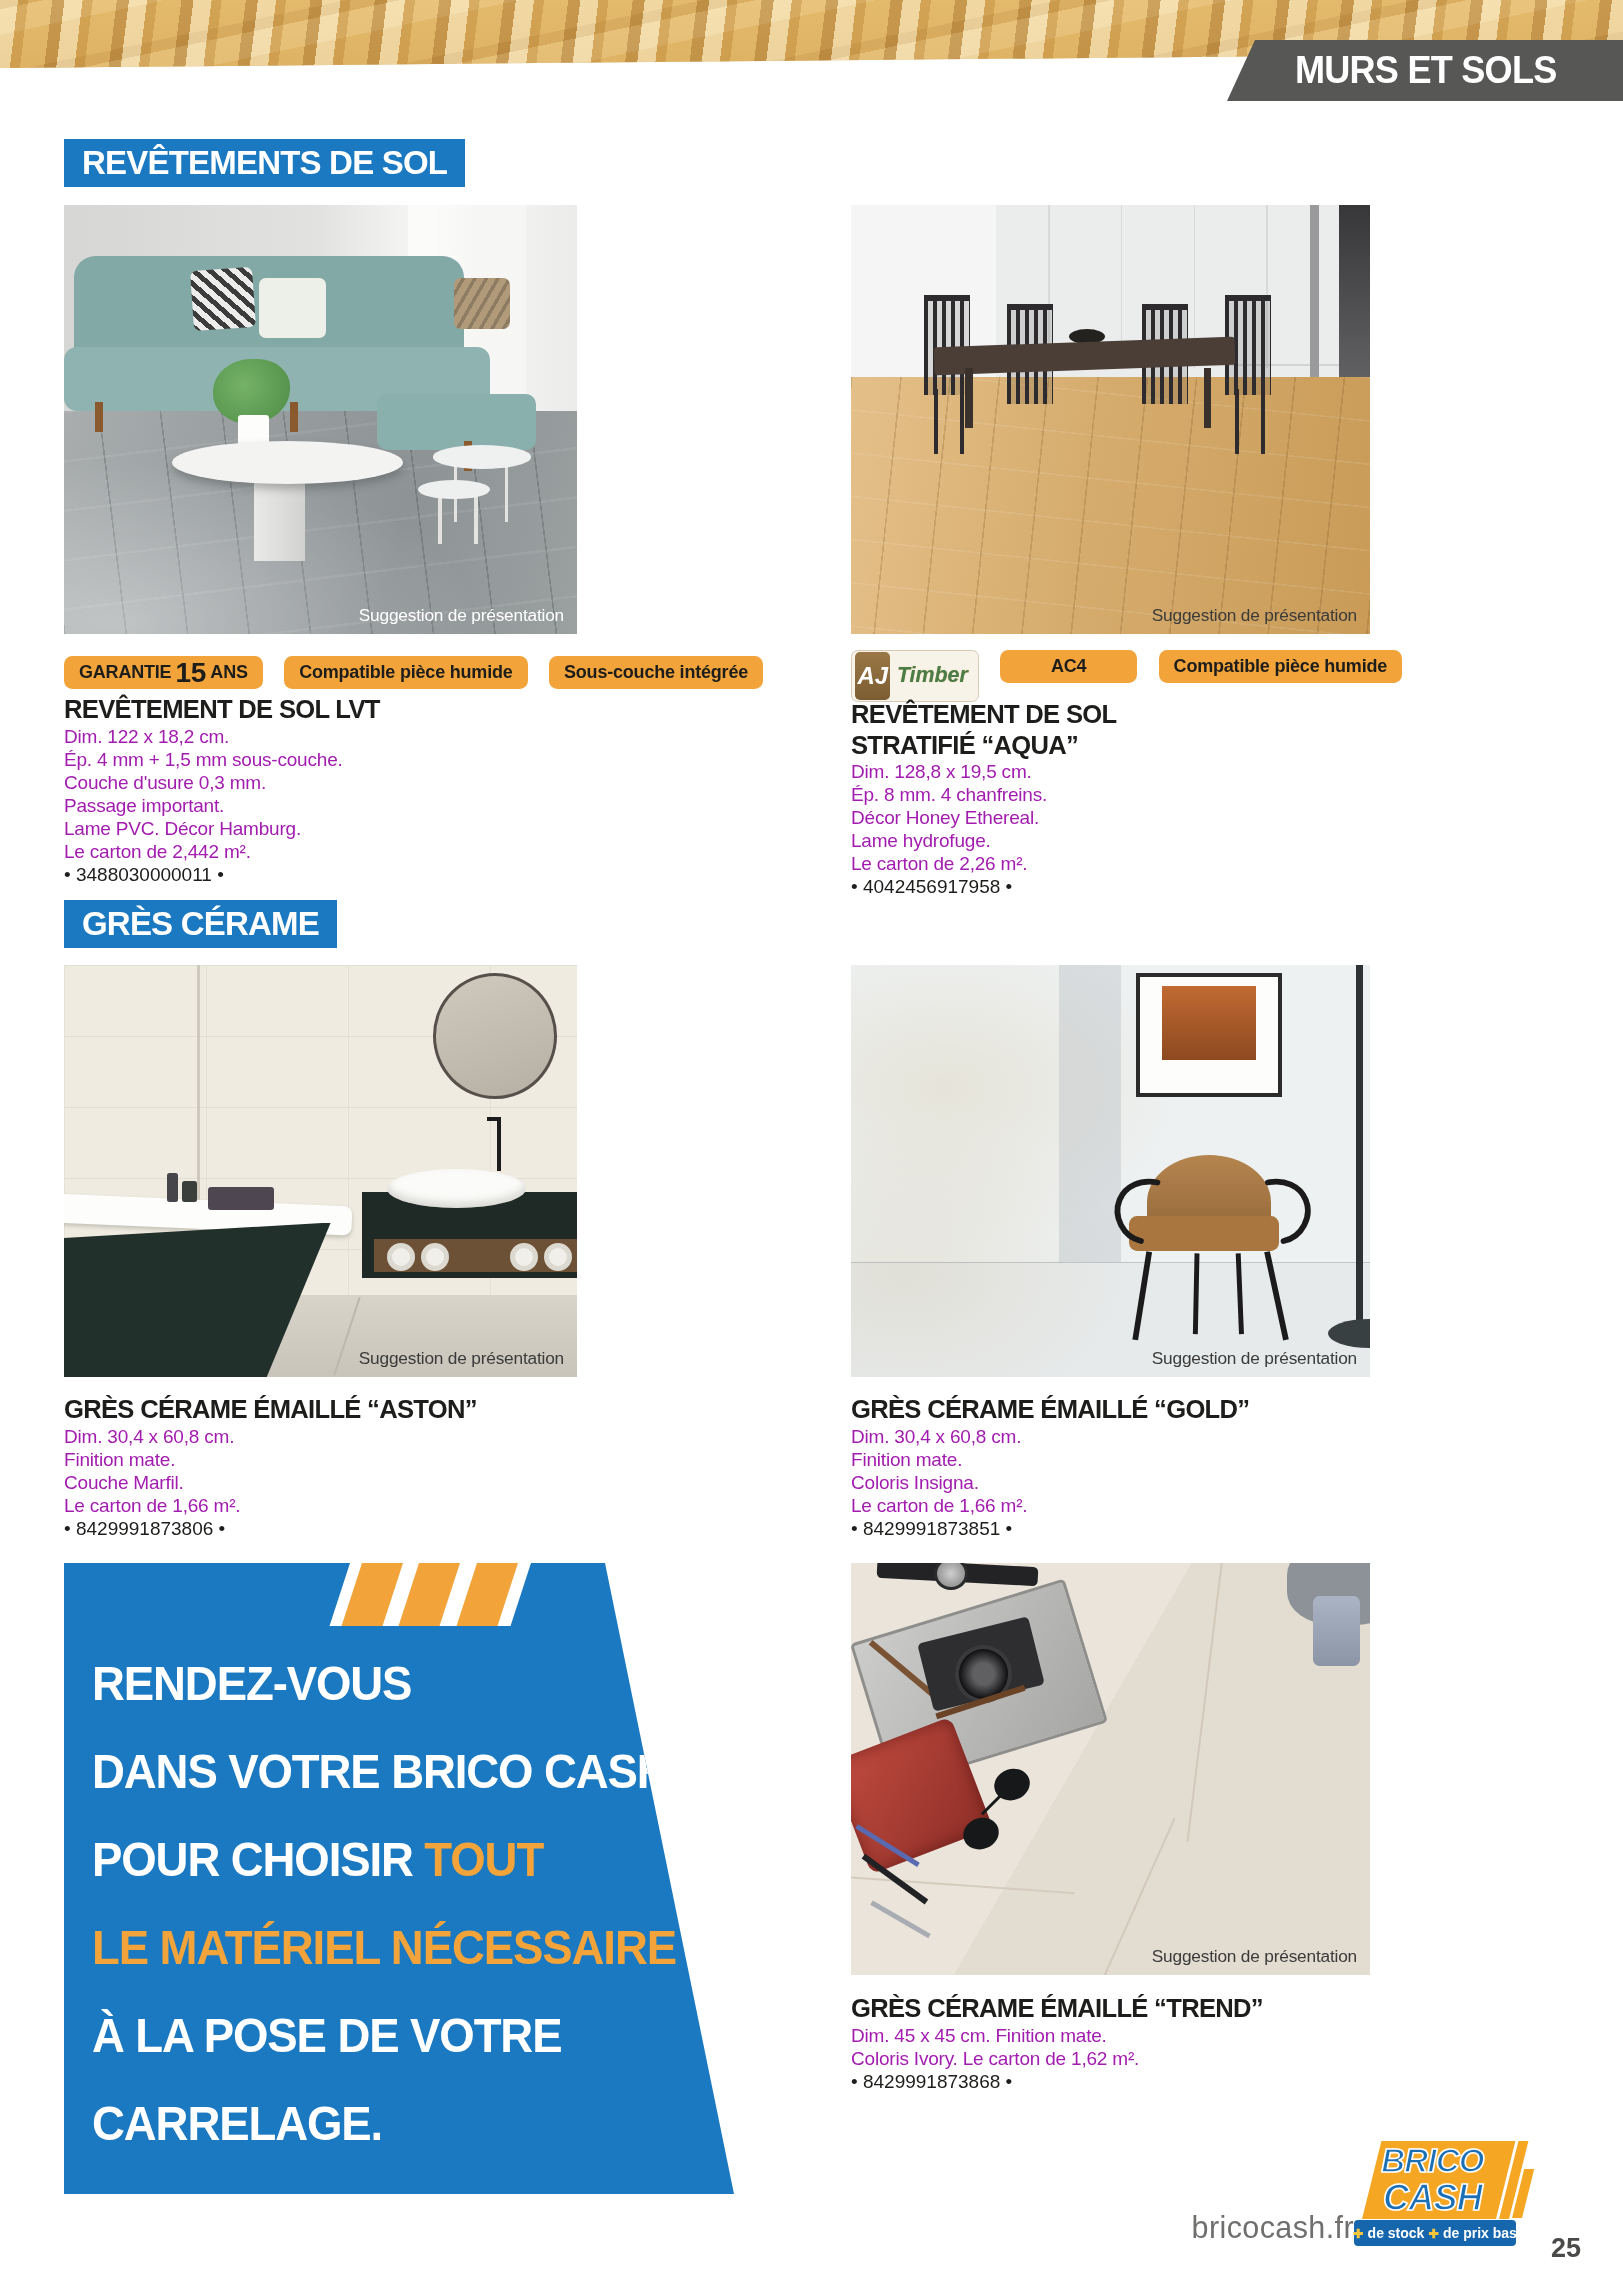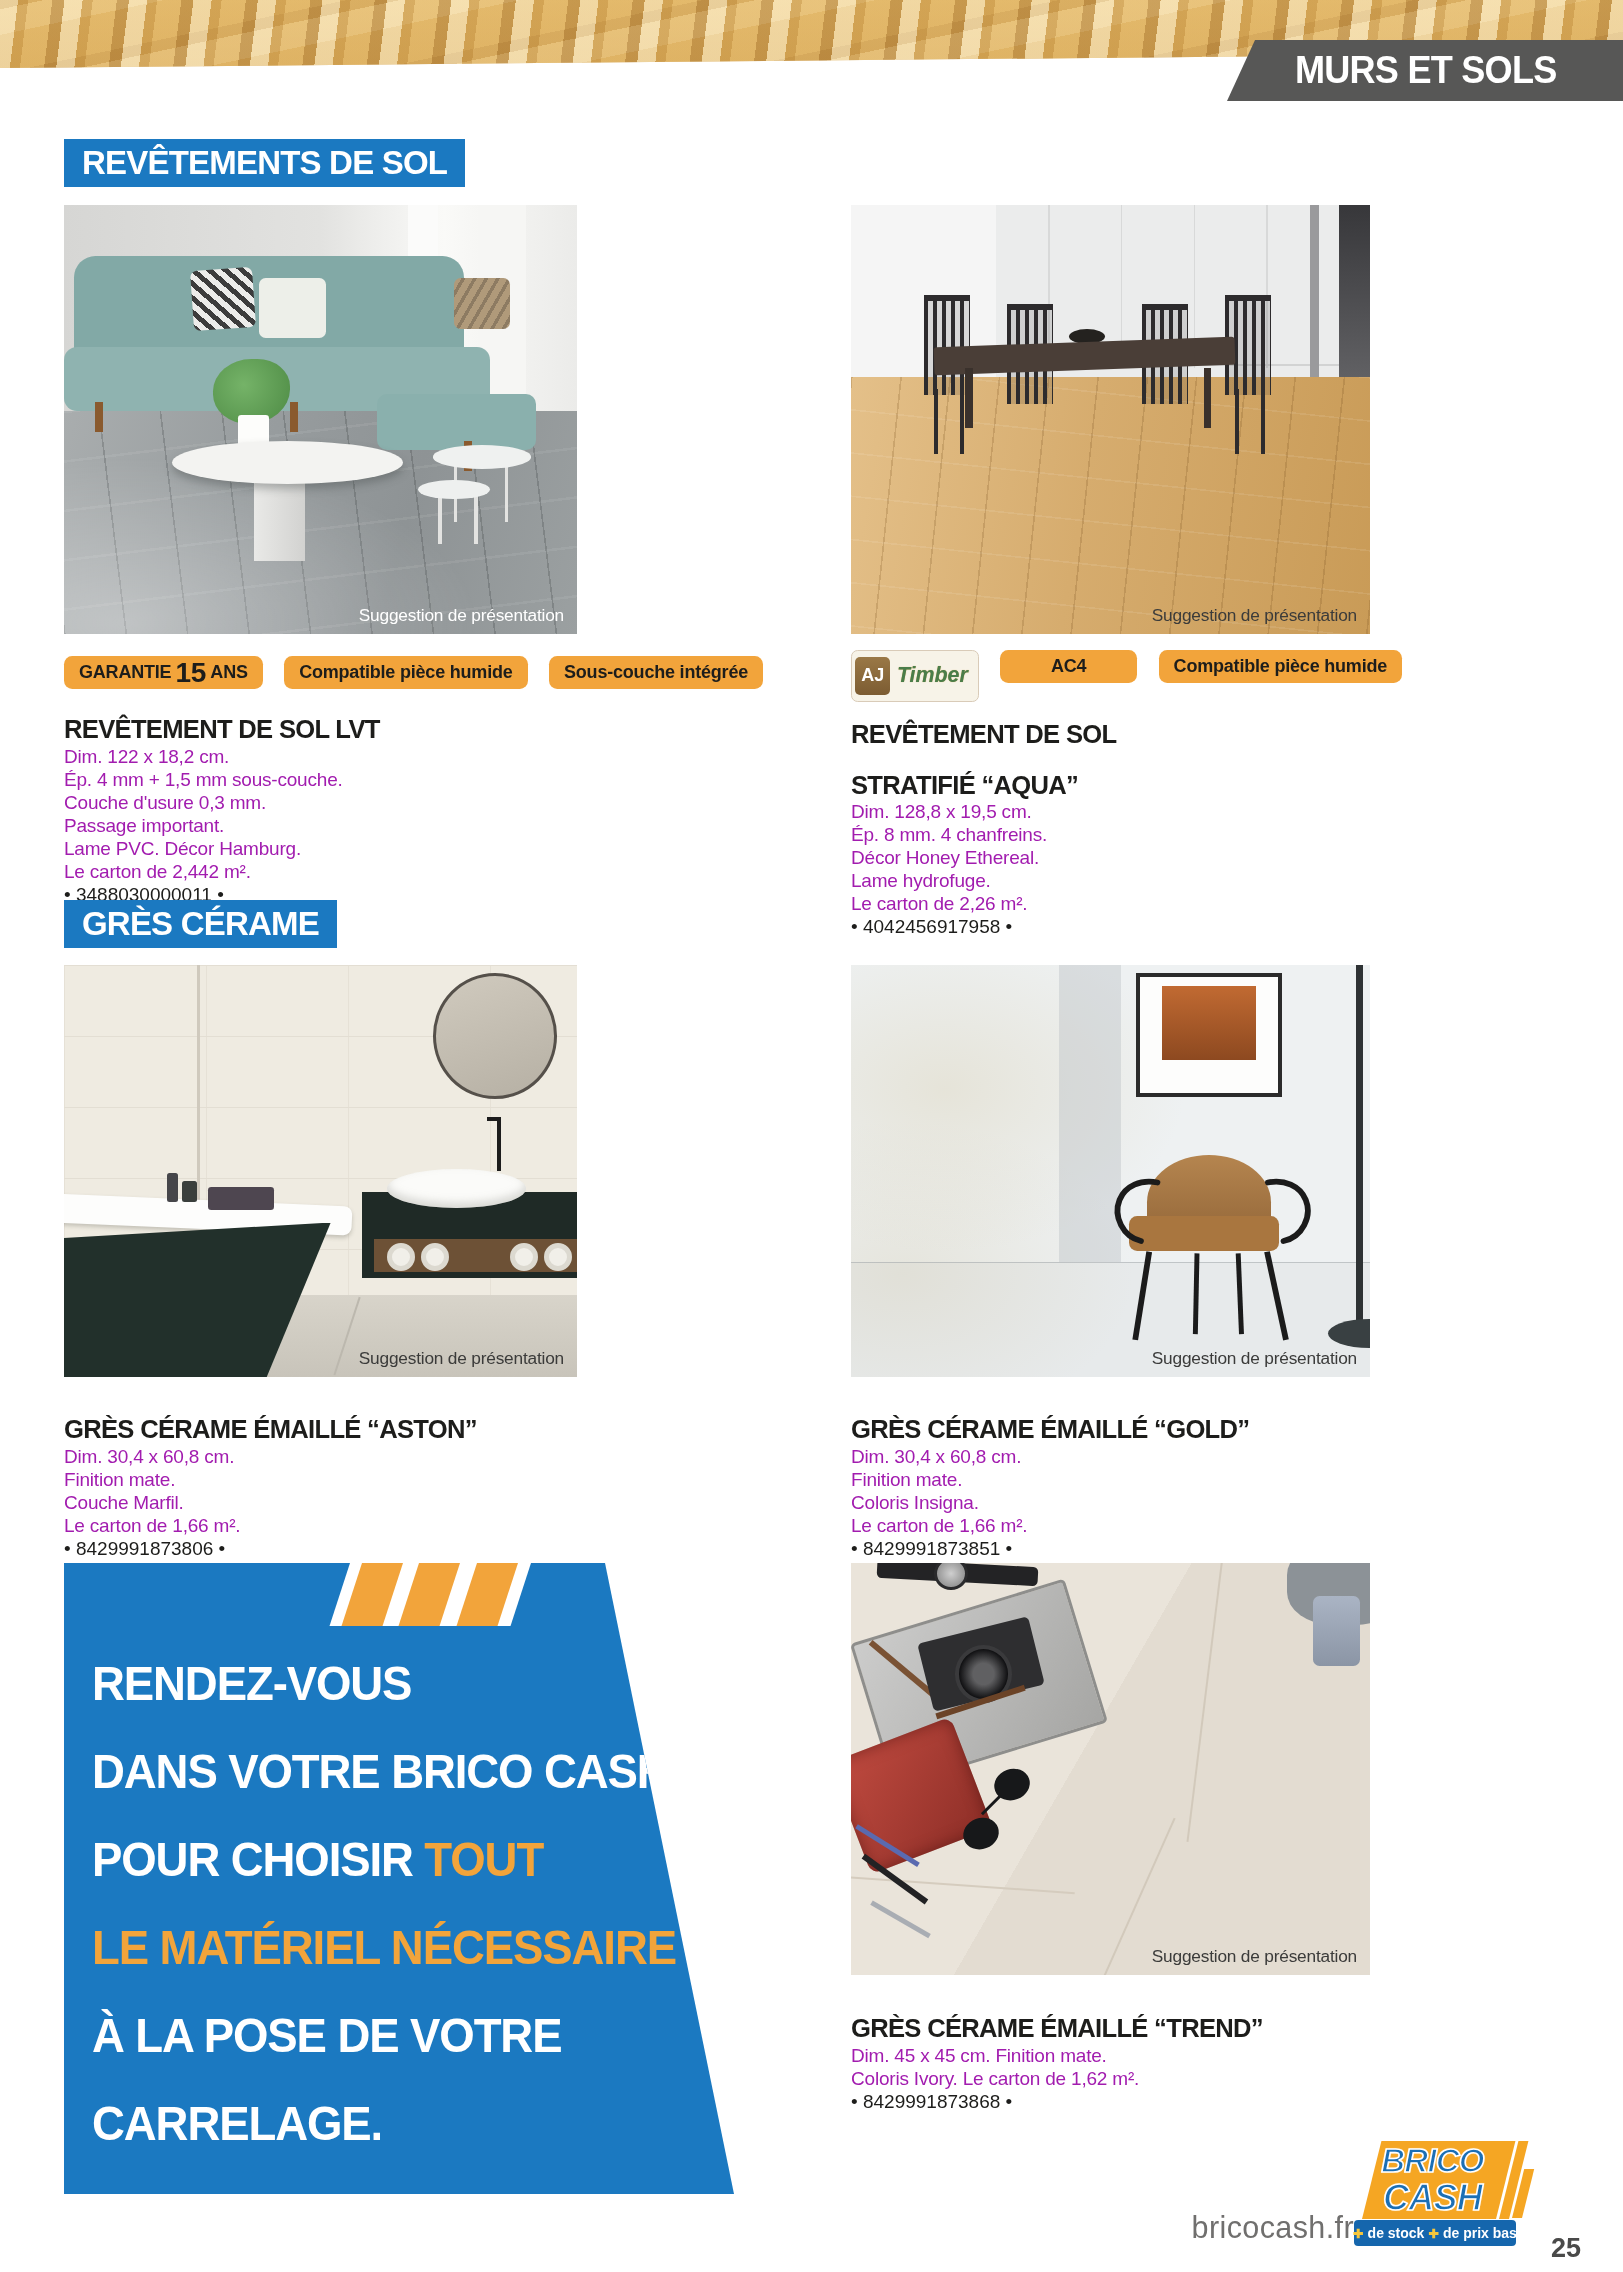--- a/index.html
+++ b/index.html
@@ -179,27 +179,27 @@
 
   
   .badge-row{position:absolute;display:flex;align-items:flex-start;gap:21.4px;}
   .badge{background:#f2a43b;color:#1d1d1b;border-radius:8.2px;font-weight:bold;font-size:18px;
     height:33px;display:inline-flex;align-items:center;padding:0 15px;white-space:nowrap;
     letter-spacing:-0.2px;}
   .badge.center{justify-content:center;min-width:107px;}
   .badge-garantie span.big{font-size:28px;margin:0 4.1px;}
   .brand-badge{height:43px;background:#f7f3e8;border:1.6px solid #d9cbb8;border-radius:6.6px;
     display:inline-flex;align-items:center;padding:3.3px 10px 3.3px 3.3px;gap:6.6px;}
-  .brand-sq{width:35px;height:38px;background:linear-gradient(#9a7846,#7c5c32);border-radius:5px;
-    color:#fff;font-weight:bold;font-size:18px;display:flex;align-items:center;
+  .brand-sq{width:35px;height:48px;background:linear-gradient(#9a7846,#7c5c32);border-radius:5px;
+    color:#fff;font-weight:bold;font-size:24px;font-style:italic;display:flex;align-items:center;
     justify-content:center;}
   .brand-name{color:#4a7d4a;font-weight:bold;font-size:21.4px;font-style:italic;
     text-shadow:0 0 0.8px #c8a24a;}
   .ptext{position:absolute;width:742px;}
-  .ptitle{font-size:25.6px;font-weight:bold;letter-spacing:-0.7px;line-height:30.5px;color:#1d1d1b;margin-top:20px;}
+  .ptitle{font-size:25.6px;font-weight:bold;letter-spacing:-0.7px;line-height:30.5px;color:#1d1d1b;}
   .pline{font-size:19px;line-height:23px;color:#a21caf;letter-spacing:-0.2px;}
   .pean{font-size:19px;line-height:23px;color:#1d1d1b;}
 
   
   #banner{position:absolute;left:64px;top:1563px;width:670px;height:631px;background:#1b79c1;
     clip-path:polygon(0 0,541px 0,100% 100%,0 100%);}
   .stripes{position:absolute;left:286px;top:0;width:181px;height:63px;background:#ffffff;
     transform:skewX(-18deg);transform-origin:top left;}
   .stripe{position:absolute;top:0;height:100%;width:41px;background:#f2a43b;}
   .banner-text{position:absolute;left:28px;top:76px;}

